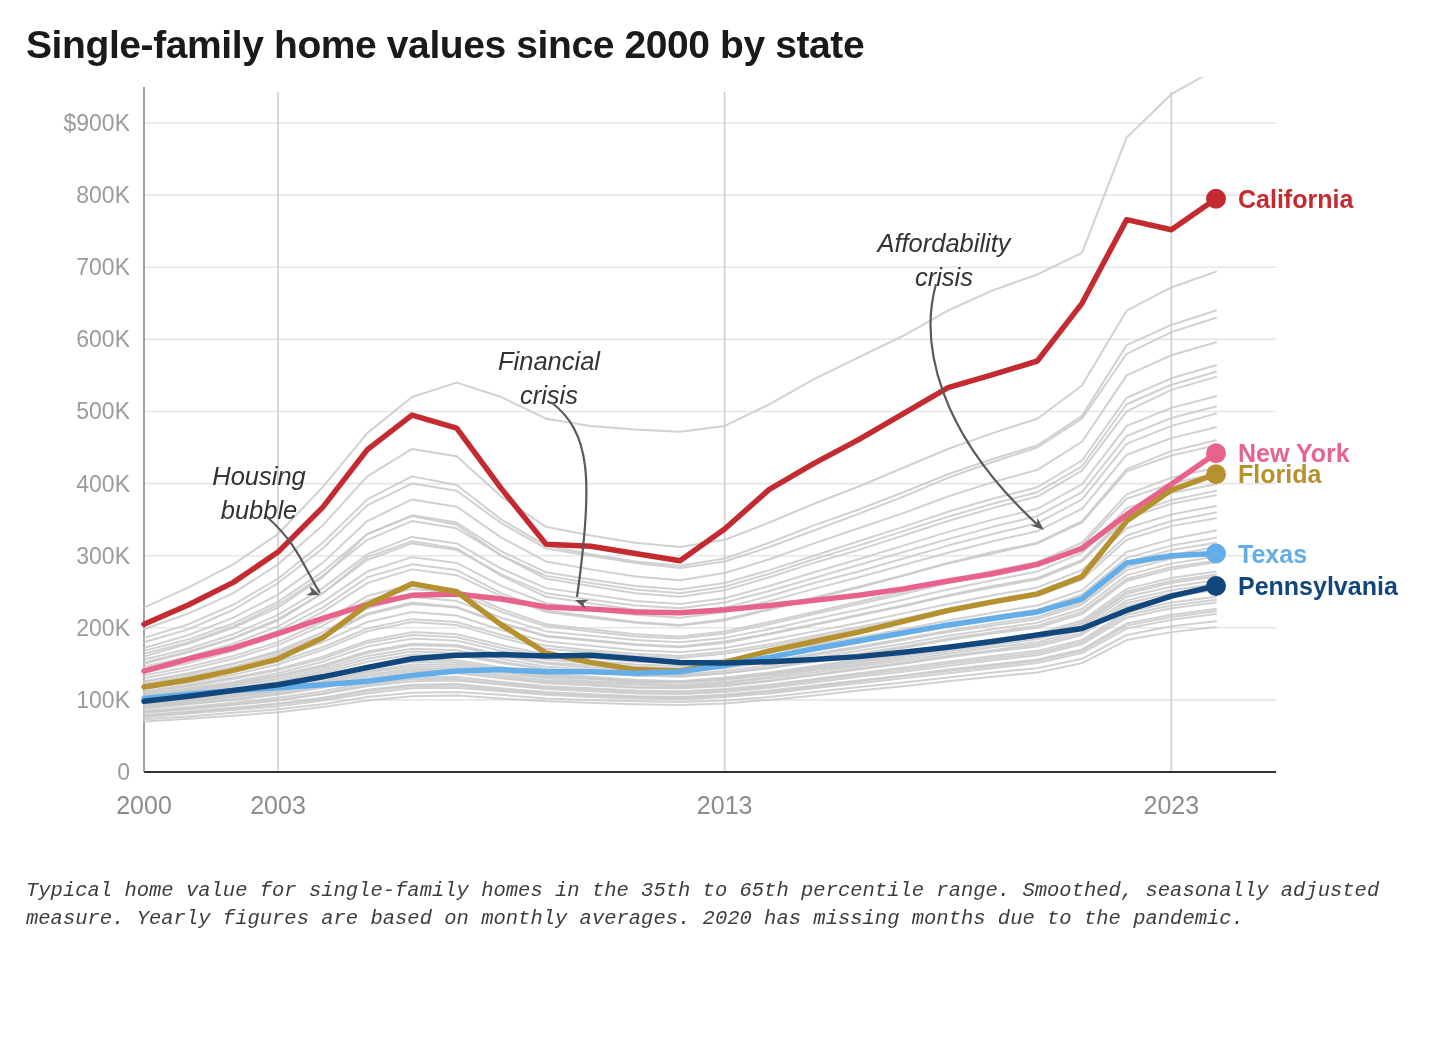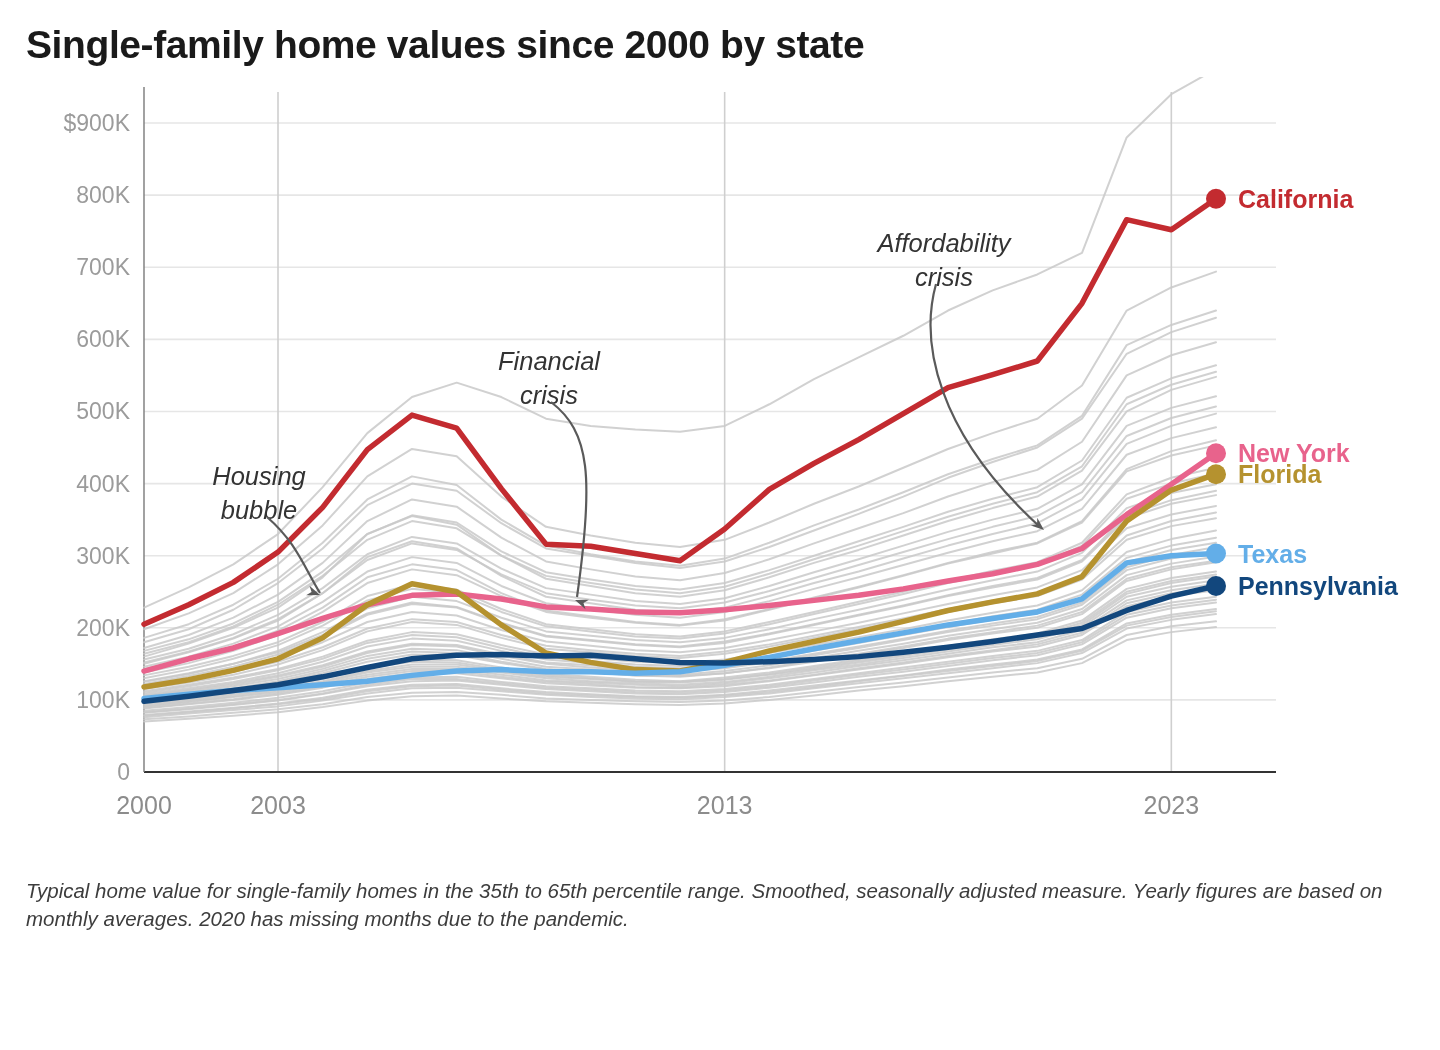--- a/index.html
+++ b/index.html
@@ -38,20 +38,21 @@
   .chart-svg {
     display: block;
   }
   .footnote {
     font-size: 20.5px;
     font-style: italic;
     color: #3d3d3d;
     line-height: 1.35;
     margin: 10px 0 0 2px;
     max-width: 1360px;
+    font-family: Liberation Mono, monospace;
   }
   .credit {
     font-size: 18.5px;
     color: #8a8a8a;
     margin: 12px 0 0 2px;
   }
   .credit .sep { color: #bdbdbd; padding: 0 4px; }
   text { font-family: "Liberation Sans", sans-serif; }
   .ytick { font-size: 23px; fill: #9b9b9b; }
   .xtick { font-size: 25px; fill: #8c8c8c; }

